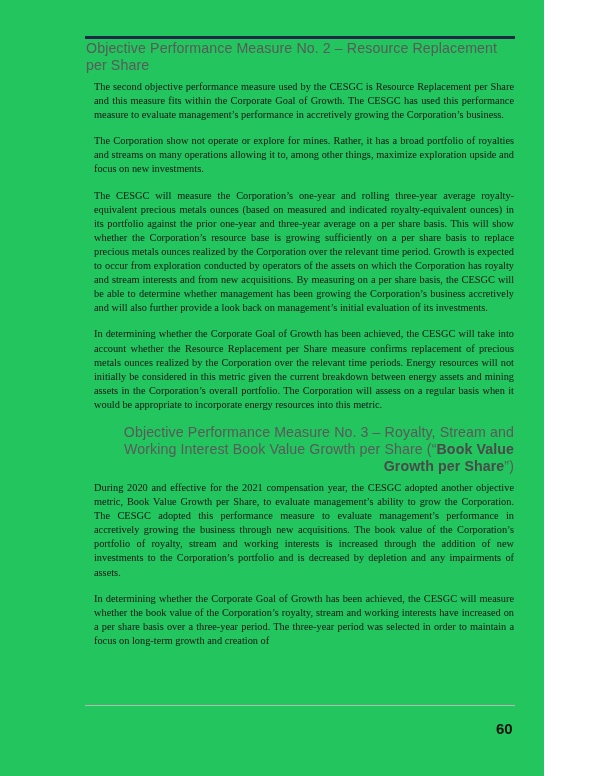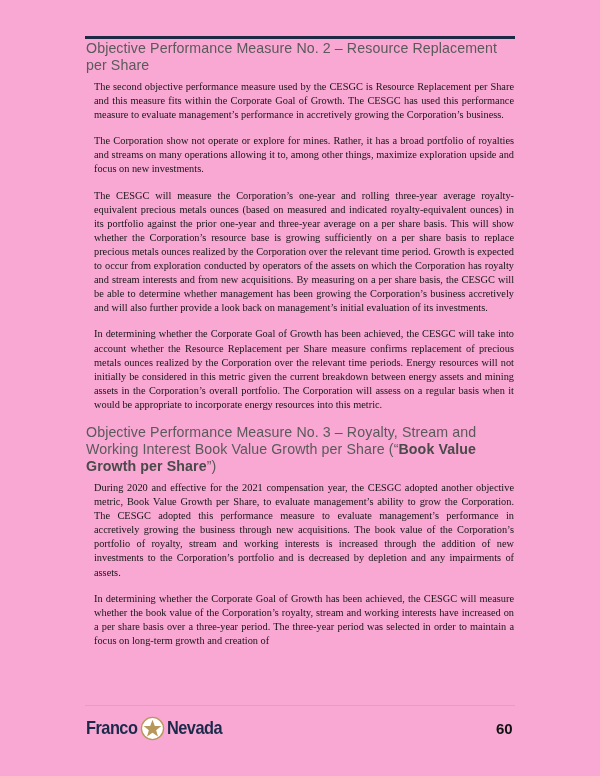--- a/index.html
+++ b/index.html
@@ -1,17 +1,17 @@
 <!DOCTYPE html>
 <html><head>
 <meta charset="utf-8">
 <style>
   html, body { margin: 0; padding: 0; background: #ffffff; }
   body { width: 600px; height: 776px; position: relative; overflow: hidden; }
-  .page { position: absolute; left: 0; top: 0; width: 600px; height: 776px; background: #f9a8d4; }
+  .page { position: absolute; left: 0; top: 0; width: 544px; height: 776px; background: #22c55e; }
   .top-rule { position: absolute; left: 85px; top: 36px; width: 430px; height: 3px; background: #1e2a44; }
   .content { position: absolute; left: 86px; top: 40px; width: 428px; }
   h2 {
     font-family: "Liberation Sans", sans-serif;
     font-weight: normal;
     color: #5a5a5a;
     font-size: 14.2px;
     line-height: 17px;
     margin: 0 0 6px 0;
     letter-spacing: 0.1px;
@@ -19,21 +19,21 @@
   h2 b { font-weight: bold; color: #4a4a4a; }
   p {
     font-family: Liberation Serif, serif;
     font-size: 10.35px;
     line-height: 14.1px;
     color: #151515;
     text-align: justify;
     margin: 0 0 12px 8px;
   }
   .h2-first { margin-top: 0; }
-  .h2-second { margin-top: 7px; }
+  .h2-second { margin-top: 7px; text-align: right; }
   .bottom-rule { position: absolute; left: 85px; top: 705px; width: 430px; height: 1px; background: #b7b7b7; }
   .logo { position: absolute; left: 86px; top: 714px; height: 28px; display: flex; align-items: center; }
   .logo-word {
     font-family: "Liberation Sans", sans-serif;
     font-weight: bold;
     font-size: 19px;
     color: #1b2a4a;
     letter-spacing: -0.6px;
     transform: scaleX(0.86);
   }
@@ -63,23 +63,15 @@
 
     <section>
       <h2 class="h2-second"><span>Objective Performance Measure No. 3 – Royalty, Stream and Working Interest Book Value Growth per Share (“</span><b>Book Value Growth per Share</b><span>”)</span></h2>
       <p>During 2020 and effective for the 2021 compensation year, the CESGC adopted another objective metric, Book Value Growth per Share, to evaluate management’s ability to grow the Corporation. The CESGC adopted this performance measure to evaluate management’s performance in accretively growing the business through new acquisitions. The book value of the Corporation’s portfolio of royalty, stream and working interests is increased through the addition of new investments to the Corporation’s portfolio and is decreased by depletion and any impairments of assets.</p>
       <p>In determining whether the Corporate Goal of Growth has been achieved, the CESGC will measure whether the book value of the Corporation’s royalty, stream and working interests have increased on a per share basis over a three-year period. The three-year period was selected in order to maintain a focus on long-term growth and creation of</p>
     </section>
   </div>
 
   <div class="bottom-rule"></div>
 
-  <div class="logo">
-    <span class="logo-word left">Franco</span>
-    <svg class="star-badge" viewBox="0 0 26 26">
-      <circle cx="13" cy="13" r="11.5" fill="#ffffff" stroke="#b8975a" stroke-width="1.4"></circle>
-      <polygon points="13,3.8 15.4,10.3 22.2,10.5 16.8,14.7 18.7,21.3 13,17.4 7.3,21.3 9.2,14.7 3.8,10.5 10.6,10.3" fill="#b8975a"></polygon>
-    </svg>
-    <span class="logo-word right">Nevada</span>
-  </div>
 
   <div class="page-number">60</div>
 </div>
 
 </body></html>

